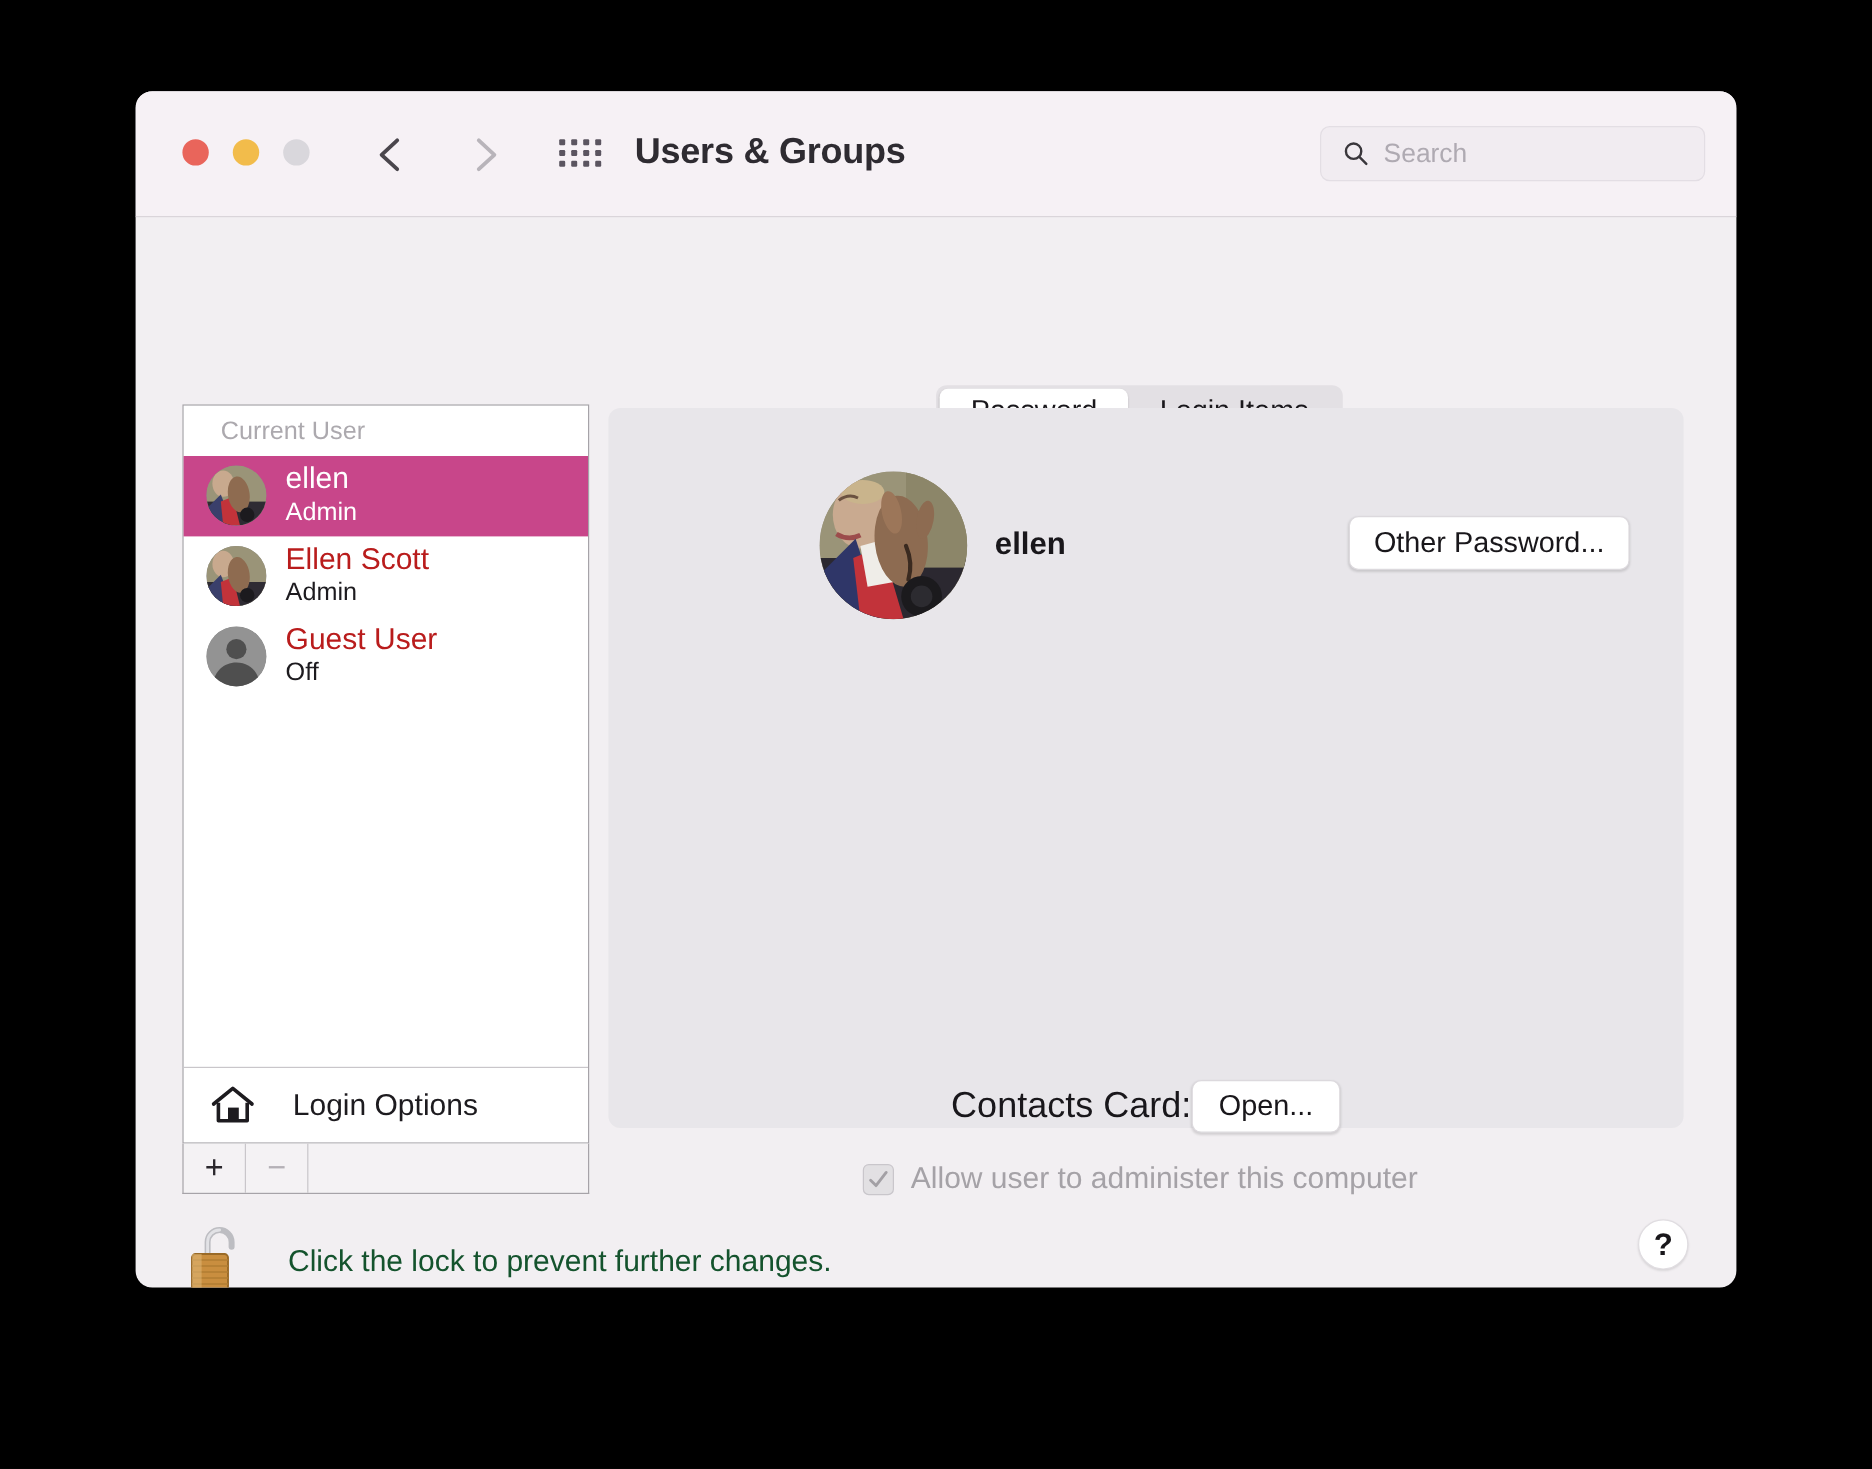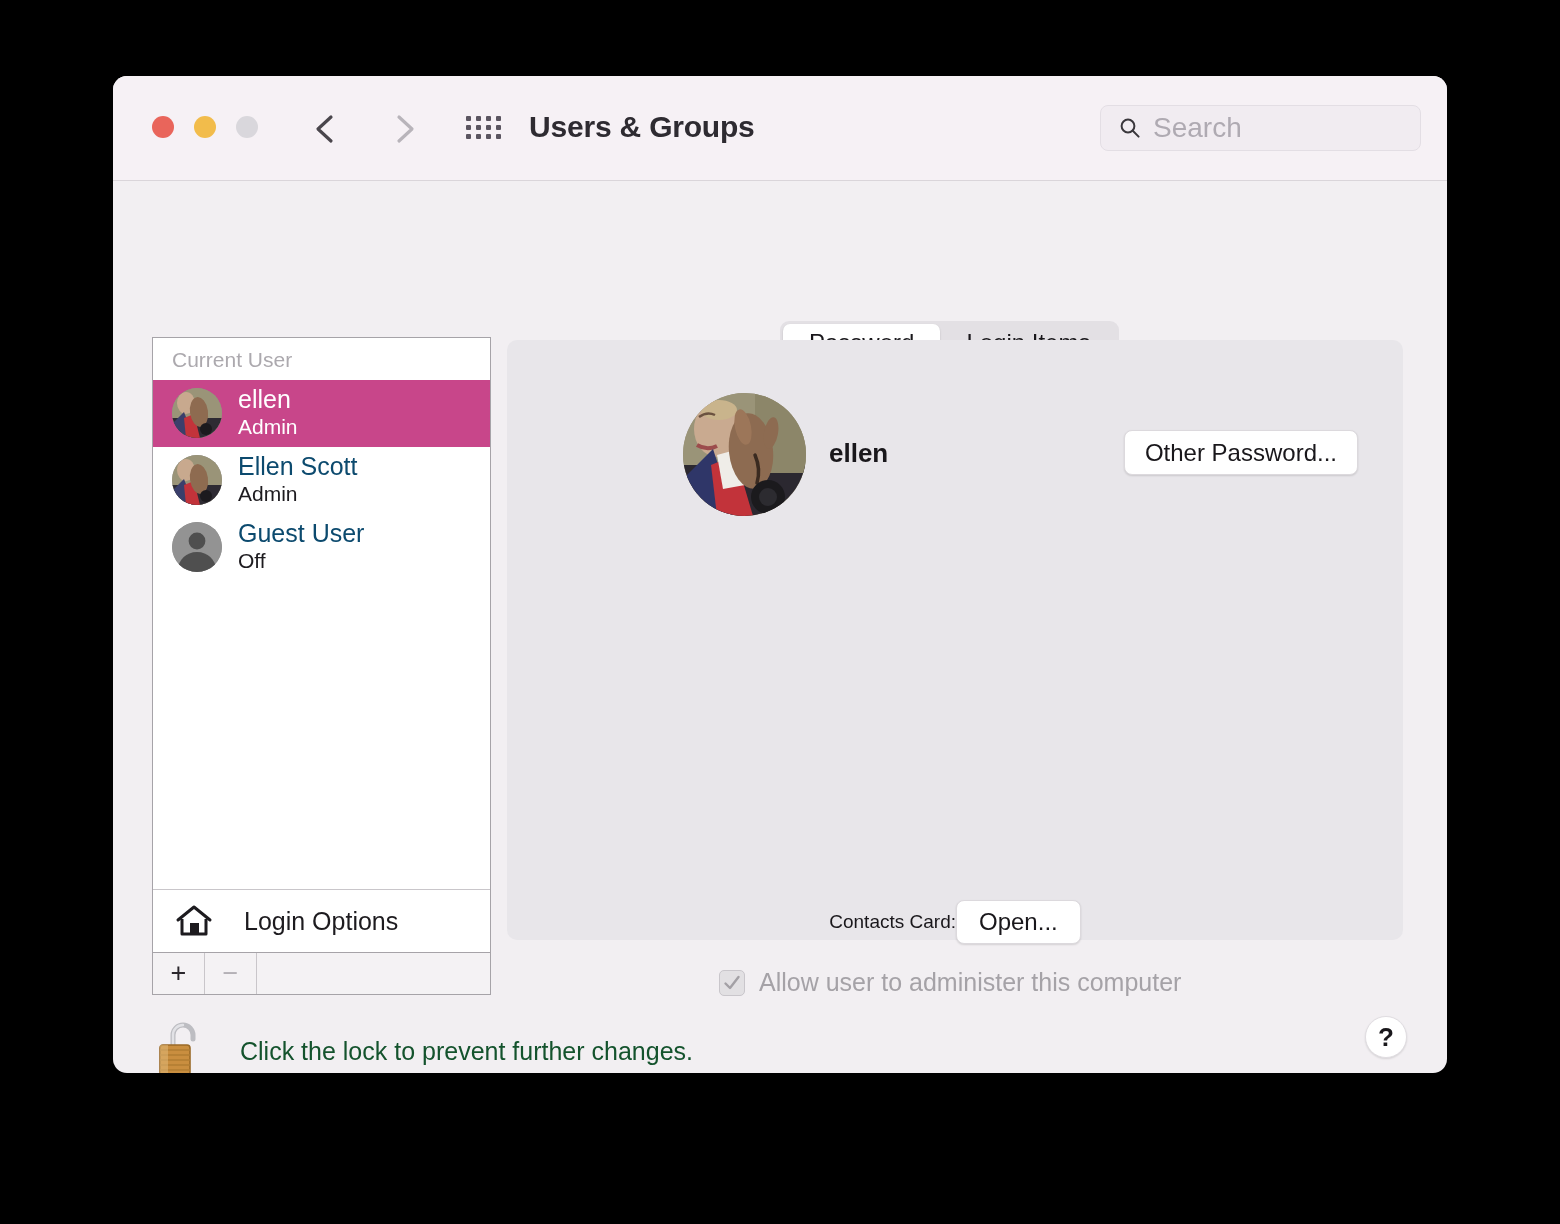--- a/index.html
+++ b/index.html
@@ -103,21 +103,21 @@
     align-items: center;
     padding-left: 18px;
   }
   .searchbox .sicon { width: 22px; height: 22px; flex: none; }
   .searchbox .sinput {
     flex: 1;
     border: none;
     outline: none;
     background: transparent;
     font-family: "Liberation Sans", sans-serif;
-    font-size: 28px;
+    font-size: 22px;
     color: #38353A;
     margin-left: 12px;
   }
   .searchbox .sinput::placeholder { color: #AFAAB2; }
 
   
   .body {
     position: relative;
     height: 892px;
   }
@@ -132,20 +132,21 @@
     background: #FFFFFF;
     border: 1px solid #A6A3A8;
     display: flex;
     flex-direction: column;
   }
 
   .grouphdr {
     font-size: 21px;
     color: #ACA9AE;
     padding: 10px 0 8px 19px;
+    margin-left: 12px;
   }
   .grouphdr.second {
     border-top: 1px solid #D6D3D7;
     padding-top: 12px;
   }
 
   .userrow {
     display: flex;
     align-items: center;
     padding: 6px 0 8px 19px;
@@ -158,21 +159,21 @@
   .avatar-sm {
     width: 50px; height: 50px;
     border-radius: 50%;
     flex: none;
     overflow: hidden;
     position: relative;
     background: #8C8C8C;
   }
   .uname {
     font-size: 25px;
-    color: #0c4a6e;
+    color: #b91c1c;
     line-height: 1.08;
   }
   .urole {
     font-size: 21px;
     color: #1D1B1F;
     line-height: 1.2;
     margin-top: 1px;
   }
 
   .list-spacer { flex: 1; }
@@ -290,21 +291,21 @@
   .contacts-row {
     position: absolute;
     left: 0;
     right: 0;
     top: 560px;
     display: flex;
     align-items: center;
     justify-content: center;
   }
   .contacts-label {
-    font-size: 19px;
+    font-size: 30px;
     color: #19171B;
   }
   .btn-open {
     height: 44px;
     padding: 0 22px;
   }
 
   .admin-row {
     position: absolute;
     left: 177px;

